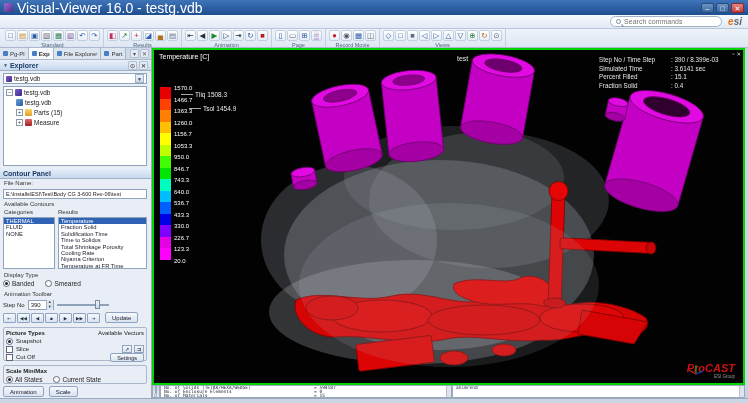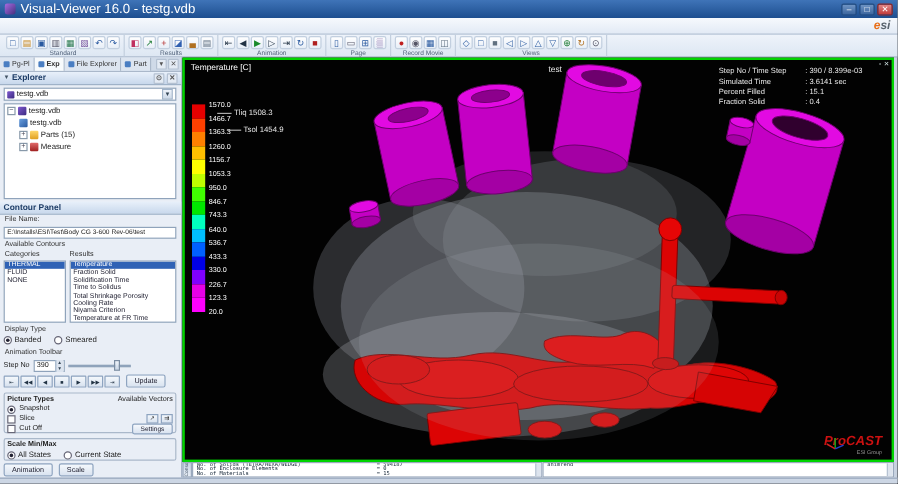--- a/index.html
+++ b/index.html
@@ -2,21 +2,21 @@
 <html><head>
 <meta charset="utf-8">
 <style>
   *{box-sizing:border-box;margin:0;padding:0;}
   html,body{width:748px;height:403px;}
   body{position:relative;overflow:hidden;background:#c8d2e0;font-family:"Liberation Sans",sans-serif;}
 
   
   .titlebar{position:absolute;left:0;top:0;width:748px;height:15px;background:linear-gradient(#3f74b8,#1d4e8f);color:#fff;display:flex;align-items:center;gap:4px;padding:0 4px;}
   .app-ic{width:9px;height:9px;background:linear-gradient(135deg,#a86ae0,#45307f);border-radius:2px;flex:0 0 auto;}
-  .tb-title{font-size:11px;flex:1;white-space:nowrap;overflow:hidden;}
+  .tb-title{font-size:14px;flex:1;white-space:nowrap;overflow:hidden;}
   .win-ctl{display:flex;gap:2px;}
   .wbtn{width:13px;height:10px;font-size:7px;line-height:9px;text-align:center;background:linear-gradient(#6f94c4,#3c669e);border:1px solid #254d80;border-radius:2px;color:#fff;}
   .wbtn.close{background:linear-gradient(#e08686,#c23b3b);border-color:#8f2525;}
 
   
   .menubar{position:absolute;left:0;top:15px;width:748px;height:14px;background:linear-gradient(#f6f9fd,#e2eaf5);border-bottom:1px solid #b9c6d8;display:flex;align-items:center;padding:0 3px;}
   .menu-items{display:flex;}
   .menu-item{font-size:8.5px;color:#1c2a3a;padding:0 4.5px;line-height:13px;white-space:nowrap;}
   .menu-right{margin-left:auto;display:flex;align-items:center;gap:6px;padding-right:3px;}
   .searchbox{display:flex;align-items:center;gap:3px;background:#fff;border:1px solid #9fb2c8;border-radius:8px;height:11px;width:112px;padding:0 5px;}
@@ -125,20 +125,24 @@
   <span class="tb-title">Visual-Viewer 16.0 - testg.vdb</span>
   <span class="win-ctl">
     <span class="wbtn">–</span>
     <span class="wbtn">□</span>
     <span class="wbtn close">✕</span>
   </span>
 </div>
 
 <div class="menubar">
   <div class="menu-right">
+    <span class="searchbox">
+      <span class="mag"></span>
+      <input placeholder="Search commands" style="">
+    </span>
     <span class="brand"><span class="e">e</span><span class="si">si</span></span>
   </div>
 </div>
 
 <div class="toolbar">
   <div style="display:flex;">
       <div class="tb-group">
         <div class="tb-icons">
           <span class="tb-icon" style="color: rgb(42, 90, 160);">□</span>
           <span class="tb-icon" style="color: rgb(200, 135, 30);">▤</span>

